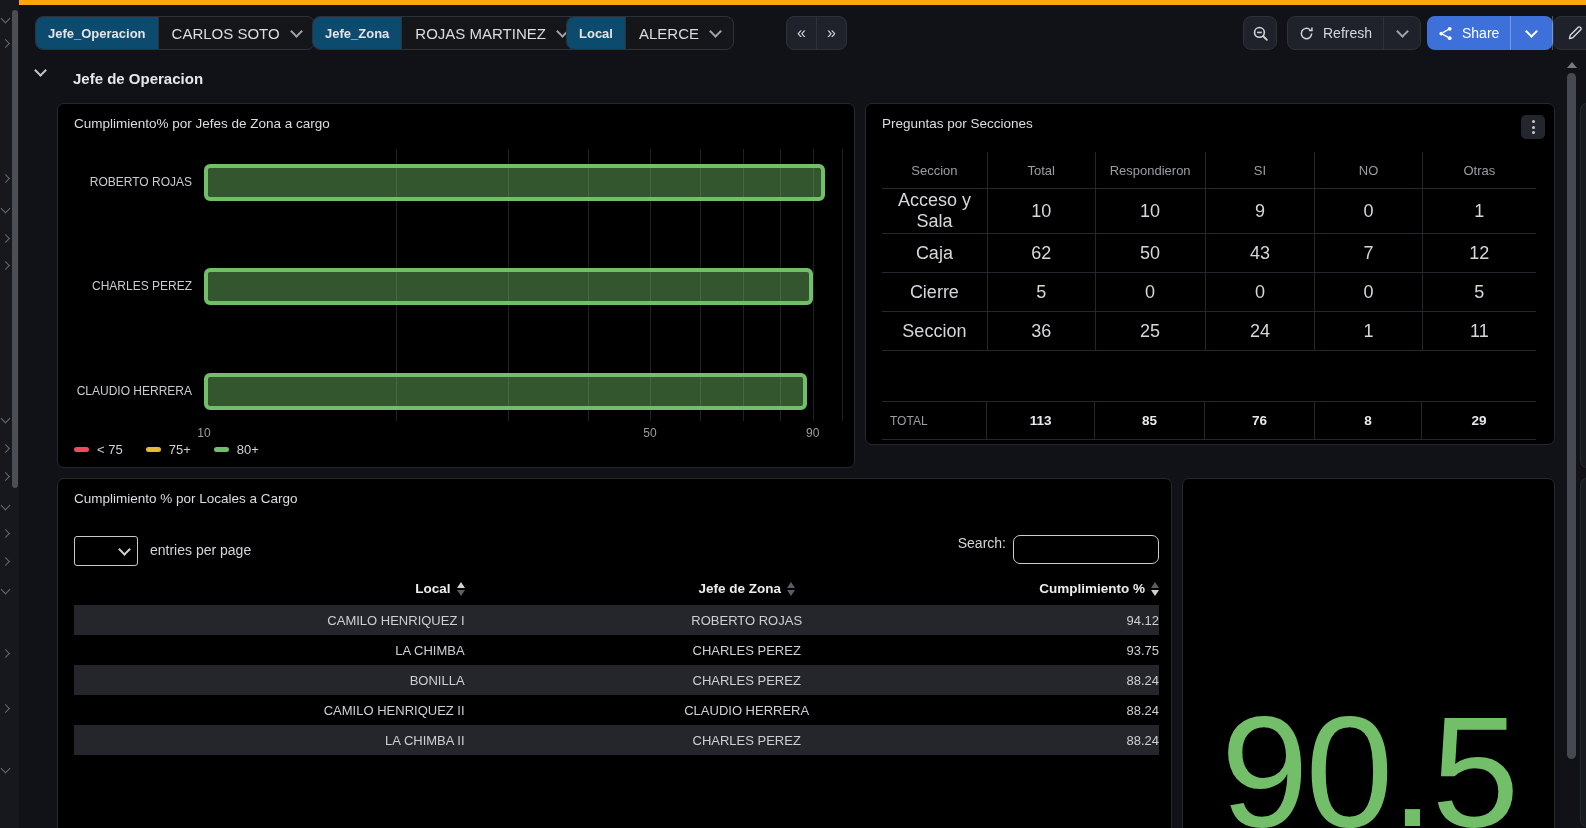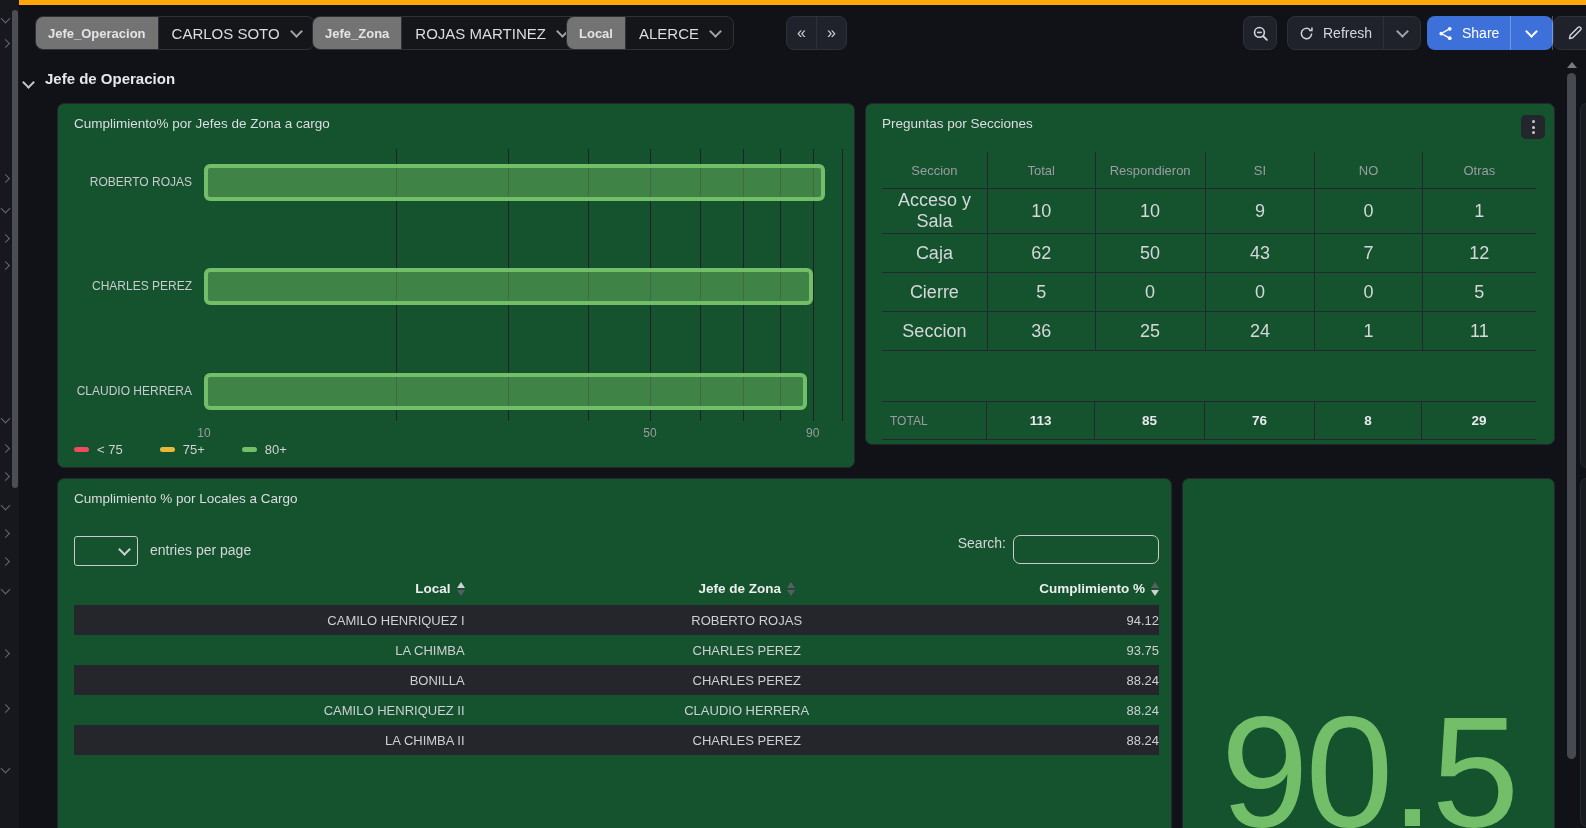--- a/index.html
+++ b/index.html
@@ -10,57 +10,57 @@
   }
   
   .left-strip{position:absolute;left:0;top:0;width:19px;height:828px;background:#16181d;z-index:6;}
   .strip-thumb{position:absolute;left:12px;top:10px;width:6px;height:478px;background:#4b4e55;border-radius:3px;}
   .strip-chev{position:absolute;left:2px;width:6px;height:6px;border-right:1.6px solid #83868d;border-bottom:1.6px solid #83868d;opacity:.75;}
   
   .topbar-accent{position:absolute;left:19px;top:0;width:1567px;height:5px;background:#ffa60a;z-index:7;}
   
   .filter-group{position:absolute;top:16px;height:34px;display:inline-flex;align-items:stretch;
     border:1px solid #2e3138;border-radius:8px;background:#141619;box-sizing:border-box;}
-  .filter-label{display:flex;align-items:center;padding:0 12px;background:#737373;border-right:1px solid #2e3138;
+  .filter-label{display:flex;align-items:center;padding:0 12px;background:#0c4a6e;border-right:1px solid #2e3138;
     border-radius:7px 0 0 7px;font-size:13px;font-weight:700;color:#e3e4e8;white-space:nowrap;}
   .filter-value{display:flex;align-items:center;gap:12px;padding:0 13px;font-size:15px;color:#dcdde1;white-space:nowrap;cursor:pointer;}
   .chev{display:inline-block;width:7px;height:7px;border-right:2px solid #9fa2a9;border-bottom:2px solid #9fa2a9;
     transform:rotate(45deg);margin-top:-4px;}
   .chev.white{border-color:#fff;}
   .tgroup{position:absolute;top:16px;height:34px;display:flex;align-items:stretch;border:1px solid #2e3138;
     border-radius:8px;background:#1f222a;box-sizing:border-box;}
   .tbtn{display:flex;align-items:center;justify-content:center;gap:9px;padding:0 11px;color:#d5d6da;
     font-size:14px;font-weight:500;background:transparent;border:none;border-right:1px solid #2e3138;
     font-family:inherit;cursor:pointer;white-space:nowrap;}
   .tbtn:last-child{border-right:none;}
   .tbtn.guillemet{font-size:16px;padding:0 10px;color:#cfd1d6;}
   .sq-btn{position:absolute;top:16px;height:34px;display:flex;align-items:center;justify-content:center;
     border:1px solid #2e3138;border-radius:8px;background:#1f222a;color:#d5d6da;box-sizing:border-box;cursor:pointer;}
   .share-group{background:#3d71d9;border:none;}
   .share-group .tbtn{color:#fff;font-weight:500;border-right:1px solid rgba(255,255,255,.28);}
   .share-group .chev{border-color:#fff;}
   
-  .section-row{position:absolute;left:24px;top:70px;display:flex;align-items:flex-end;gap:12px;cursor:pointer;}
+  .section-row{position:absolute;left:36px;top:70px;display:flex;align-items:flex-start;gap:28px;cursor:pointer;}
   .section-title{font-size:15px;font-weight:700;color:#e6e7eb;}
   
-  .panel{position:absolute;background:#14532d;border:1px solid #25272d;border-radius:7px;box-sizing:border-box;}
+  .panel{position:absolute;background:#000000;border:1px solid #25272d;border-radius:7px;box-sizing:border-box;}
   .panel-title{padding:12px 16px 0 16px;font-size:13.5px;font-weight:500;color:#dcdde2;}
   .p1{left:57px;top:103px;width:798px;height:365px;}
   .p2{left:865px;top:103px;width:690px;height:342px;}
   .p3{left:57px;top:478px;width:1115px;height:360px;}
   .p4{left:1182px;top:478px;width:373px;height:360px;overflow:hidden;}
   
   .plot{position:absolute;left:146px;top:45px;width:644px;height:272px;}
   .gridline{position:absolute;top:0;bottom:0;width:1px;background:#1e2127;}
   .hbar{position:absolute;left:0;height:37px;background:rgba(115,191,105,.45);border:4px solid #73bf69;
     border-radius:6px;box-sizing:border-box;}
   .cat-label{position:absolute;left:-146px;width:134px;text-align:right;font-size:12px;color:#c9cbd1;
     line-height:37px;white-space:nowrap;}
   .xtick{position:absolute;top:322px;transform:translateX(-50%);font-size:12px;color:#9a9da4;}
-  .legend{position:absolute;left:16px;top:338px;display:flex;gap:37px;align-items:center;}
+  .legend{position:absolute;left:16px;top:338px;display:flex;gap:23px;align-items:center;}
   .legend-item{display:flex;align-items:center;gap:8px;cursor:pointer;}
   .legend-dash{width:15px;height:5px;border-radius:3px;}
   .legend-label{font-size:13px;color:#d0d1d6;}
   
   .pg-wrap{position:absolute;left:16px;right:18px;top:48px;}
   .pg-table{width:100%;border-collapse:collapse;table-layout:fixed;}
   .pg-table th{font-size:13px;font-weight:500;color:#9b9da5;height:34px;text-align:center;
     border-bottom:1px solid #25272e;border-right:1px solid #25272e;}
   .pg-table td{font-size:18px;font-weight:500;color:#d6d7db;height:36px;text-align:center;
     border-bottom:1px solid #25272e;border-right:1px solid #25272e;}

